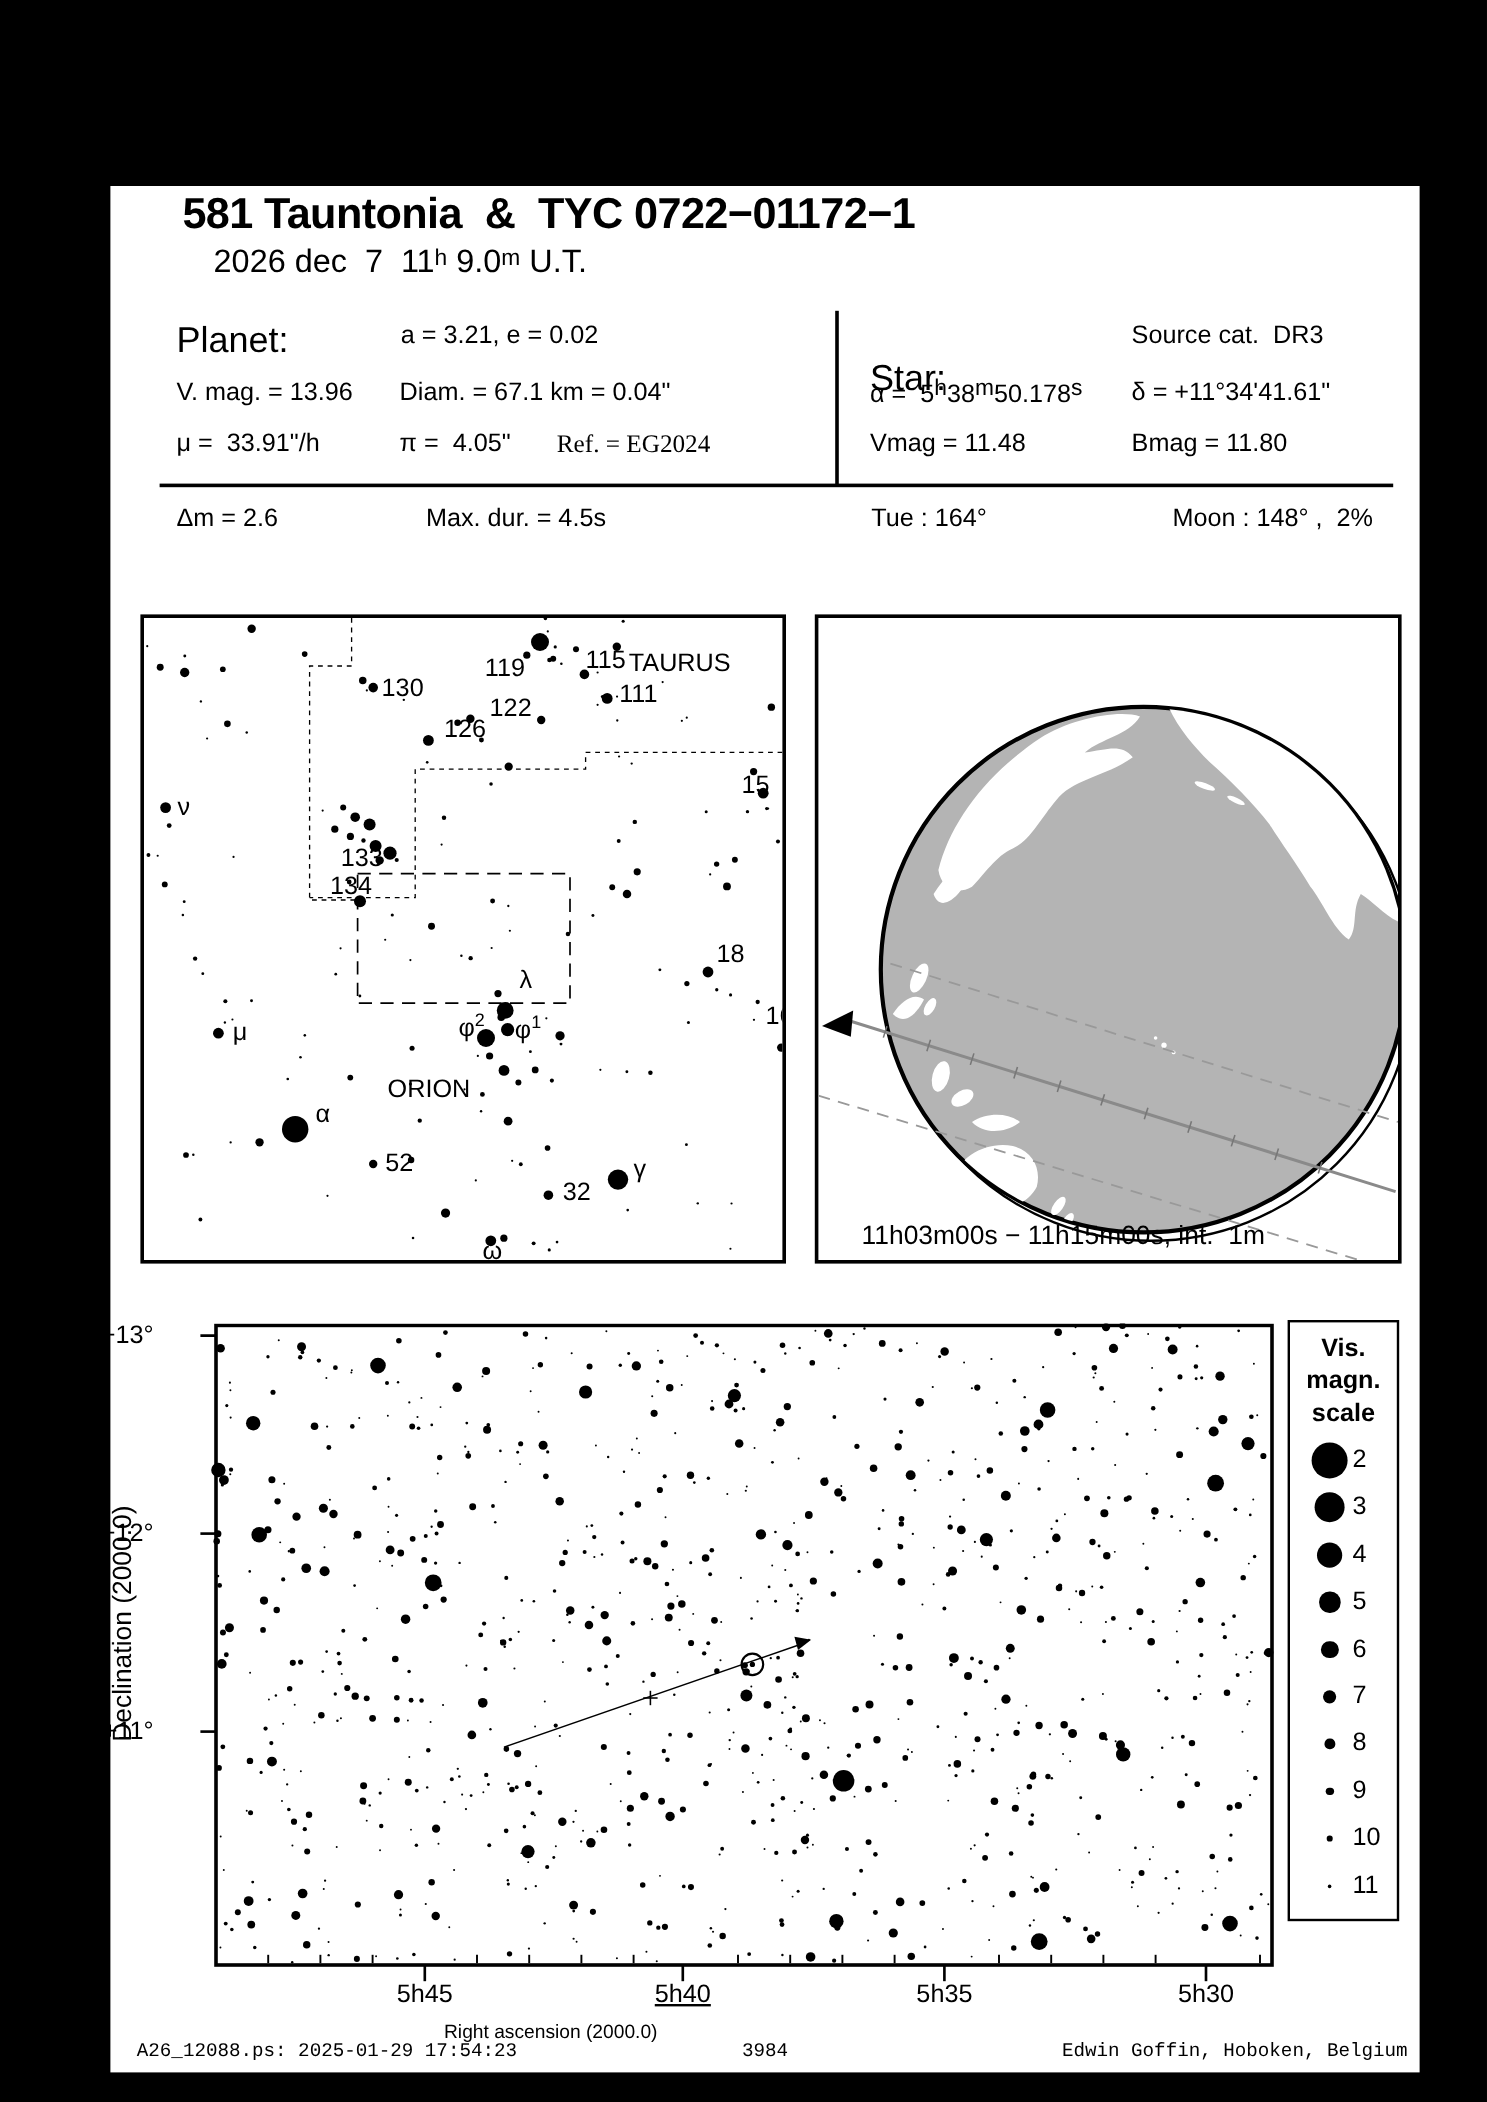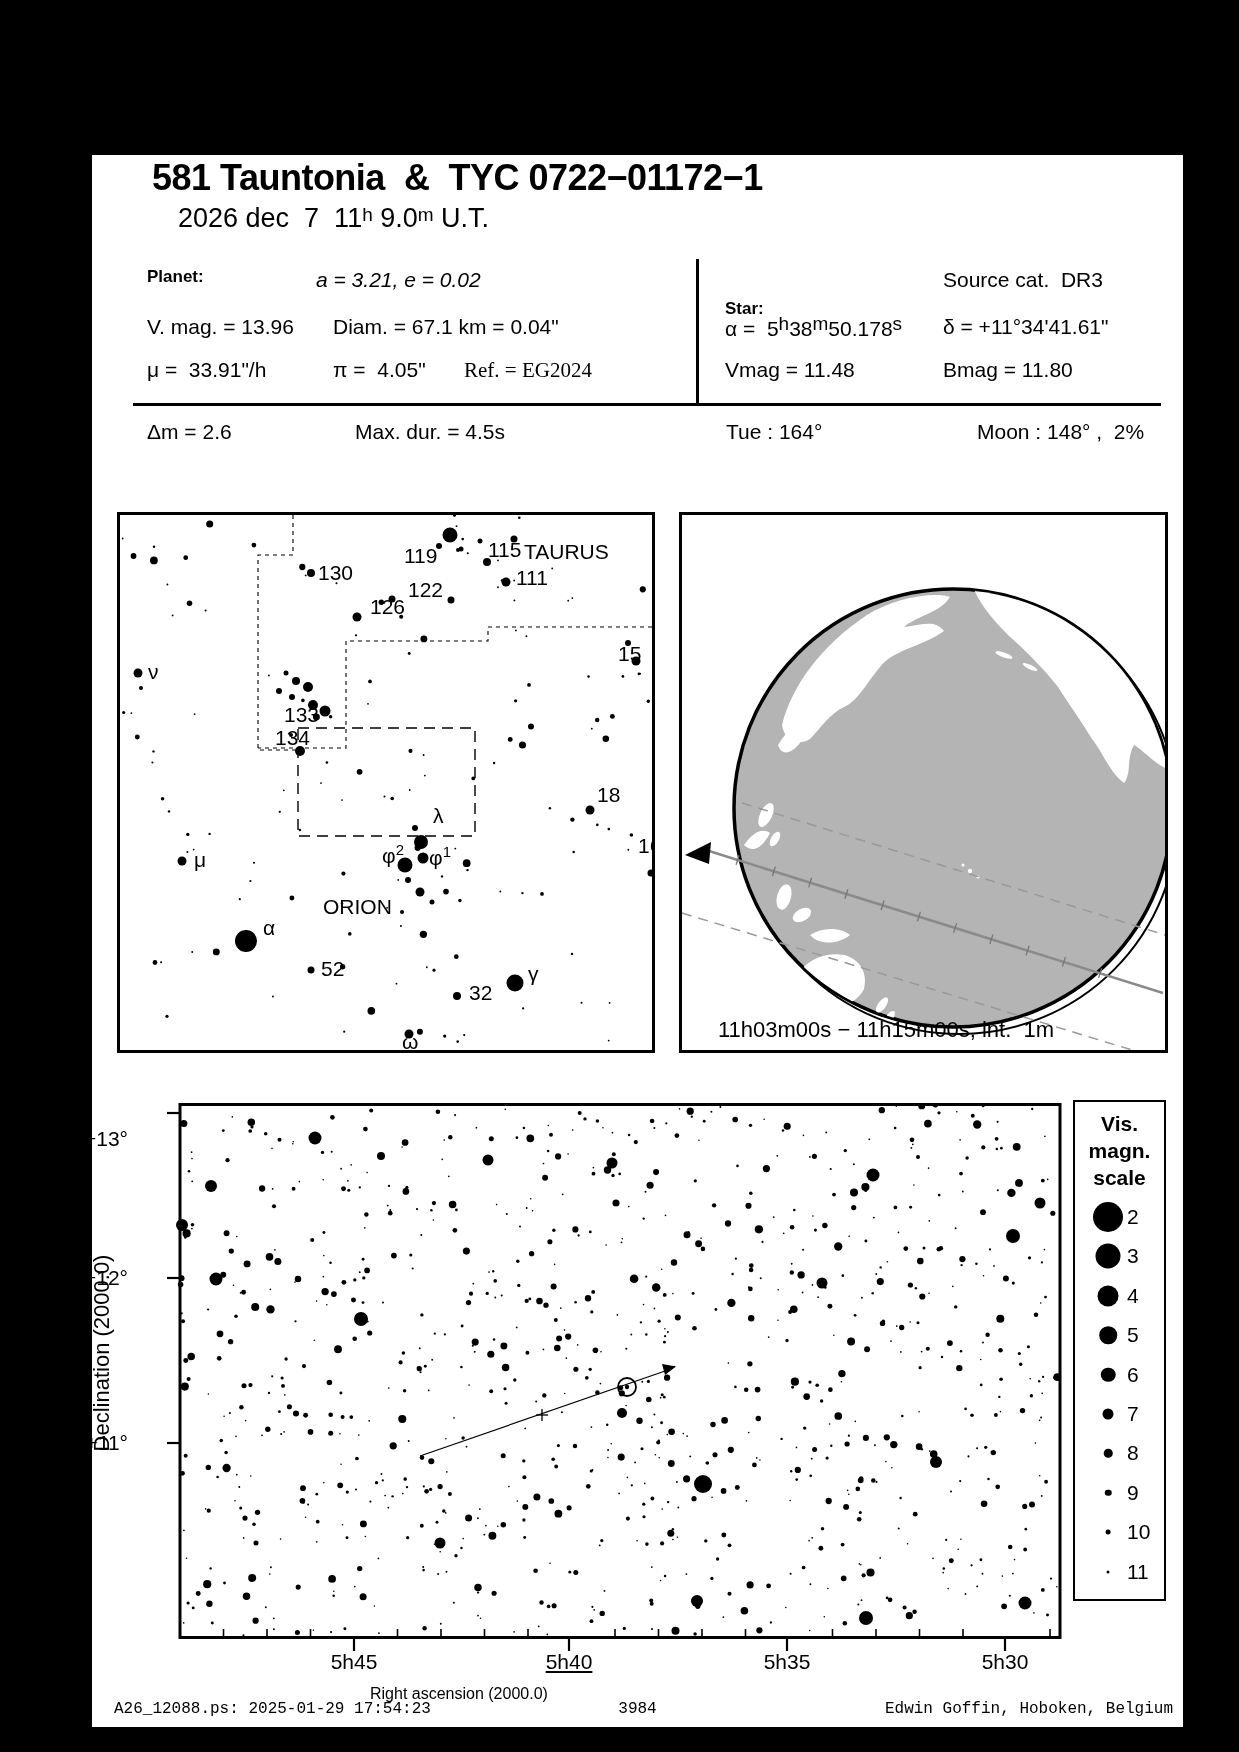--- a/index.html
+++ b/index.html
@@ -5,21 +5,21 @@
   html,body{margin:0;padding:0;background:#000;}
   #canvas{position:relative;width:1239px;height:1752px;background:#000;overflow:hidden;
           font-family:"Liberation Sans",sans-serif;color:#000;}
   #page{position:absolute;left:92px;top:155px;width:1091px;height:1572px;background:#fff;}
   .abs{position:absolute;}
   .t{white-space:pre;}
   #title{left:60px;top:2px;font-size:36px;font-weight:bold;letter-spacing:-.5px;}
   #dateline{left:86px;top:48px;font-size:27px;}
   sup.u{font-size:19px;vertical-align:6px;}
   .row{font-size:21px;}
-  .bold{font-weight:bold;font-size:17px;text-align:center;}
+  .bold{font-weight:normal;font-size:30px;text-align:center;}
   #vdiv{left:604px;top:104px;width:2.5px;height:146px;background:#000;}
   #hrule{left:41px;top:248px;width:1028px;height:3px;background:#000;}
   .box{border:3px solid #000;background:#fff;}
   #finderbox{left:25px;top:357px;width:532px;height:535px;}
   #globebox{left:587px;top:357px;width:483px;height:535px;}
   #globecap{left:626px;top:862px;font-size:22px;}
   #chartsvg{left:68px;top:948px;}
   .ticklabel{font-size:21px;}
   .declabel{width:70px;text-align:right;}
   .ralabel{width:80px;text-align:center;}
@@ -41,21 +41,21 @@
 </head>
 <body>
 
 <div id="canvas">
  <div id="page">
 
   <div class="abs t" id="title">581 Tauntonia  &amp;  TYC 0722−01172−1</div>
   <div class="abs t" id="dateline"><span>2026 dec  7  11</span><sup class="u">h</sup><span> 9.0</span><sup class="u">m</sup><span> U.T.</span></div>
 
   <div class="abs t row bold" style="left:55px;top:112px;">Planet:</div>
-  <div class="abs t row" style="left:224px;top:113px;font-style:italic;">a = 3.21, e = 0.02</div>
+  <div class="abs t row" style="left:242px;top:113px;">a = 3.21, e = 0.02</div>
   <div class="abs t row" style="left:55px;top:160px;">V. mag. = 13.96</div>
   <div class="abs t row" style="left:241px;top:160px;">Diam. = 67.1 km = 0.04"</div>
   <div class="abs t row" style="left:55px;top:203px;">μ =  33.91"/h</div>
   <div class="abs t row" style="left:241px;top:203px;">π =  4.05"</div>
   <div class="abs t row" style="left:372px;top:203px;font-family:Liberation Serif, serif;">Ref. = EG2024</div>
 
   <div class="abs" id="vdiv"></div>
 
   <div class="abs t row bold" style="left:633px;top:112px;margin-top:32px;">Star:</div>
   <div class="abs t row" style="left:851px;top:113px;">Source cat.  DR3</div>
@@ -1266,21 +1266,21 @@
       <polygon id="trackarrow" fill="#000" points="516,263.5 502,261 505,272"></polygon>
       <g id="trackplus" stroke="#000" stroke-width="1.3">
             <line x1="376" y1="312" x2="388" y2="312"></line>
             <line x1="382" y1="306" x2="382" y2="318"></line>
           </g>
       <circle id="targetring" r="9" fill="none" stroke="#000" stroke-width="1.8" cx="467" cy="284"></circle>
       <circle id="targetdot" r="2.2" fill="#000" cx="467" cy="284"></circle>
     </g>
   </svg>
 
-  <div class="abs t ticklabel declabel" style="left:-34px;top:946px;margin-top:26px;">+13°</div>
+  <div class="abs t ticklabel declabel" style="left:-34px;top:946px;">+13°</div>
   <div class="abs t ticklabel declabel" style="left:-34px;top:1111px;">+12°</div>
   <div class="abs t ticklabel declabel" style="left:-34px;top:1276px;">+11°</div>
   <div class="abs t ticklabel ralabel" style="left:222px;top:1495px;">5h45</div>
   <div class="abs t ticklabel ralabel" style="left:437px;top:1495px;text-decoration:underline;">5h40</div>
   <div class="abs t ticklabel ralabel" style="left:655px;top:1495px;">5h35</div>
   <div class="abs t ticklabel ralabel" style="left:873px;top:1495px;">5h30</div>
   <div class="abs t" id="xlabel">Right ascension (2000.0)</div>
   <div class="abs t" id="ylabel">Declination (2000.0)</div>
 
   <div class="abs" id="legendbox">

